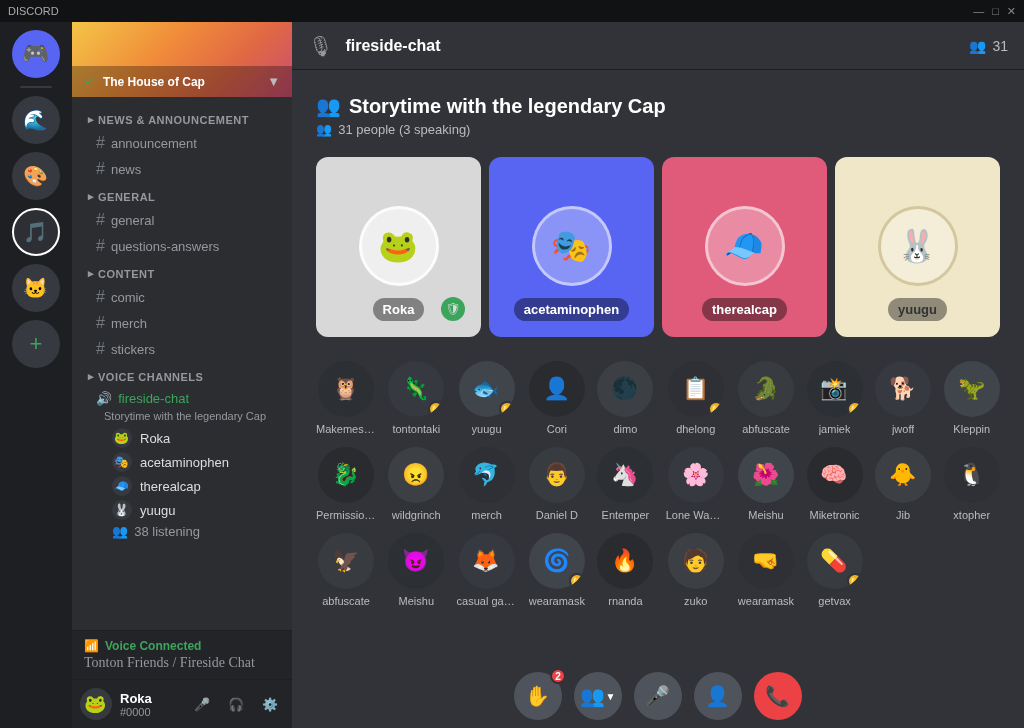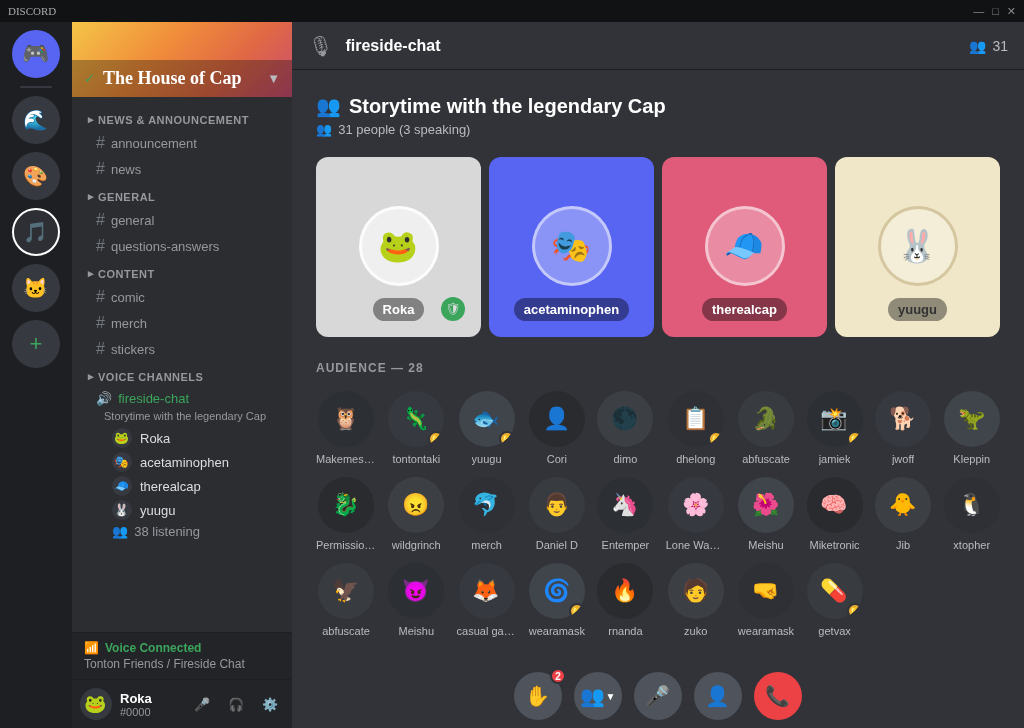--- a/index.html
+++ b/index.html
@@ -1,20 +1,20 @@
 <!DOCTYPE html>
 <html><head>
   <meta charset="utf-8">
   <style>
     * { box-sizing: border-box; margin: 0; padding: 0; }
     body { background: #1e1f22; color: #dcddde; font-family: 'Segoe UI', sans-serif; font-size: 13px; width: 1024px; height: 728px; overflow: hidden; display: flex; flex-direction: column; }
 
     
     .titlebar { background: #111214; height: 22px; display: flex; align-items: center; padding: 0 8px; font-size: 11px; color: #888; flex-shrink: 0; }
-    .titlebar-title { margin-right: auto; font-size: 11px; color: #aaa; font-family: Liberation Serif, serif; }
+    .titlebar-title { margin-right: auto; font-size: 11px; color: #aaa; }
     .titlebar-controls { display: flex; gap: 8px; font-size: 11px; color: #888; }
     .titlebar-controls span { cursor: pointer; }
 
     
     .app { display: flex; flex: 1; overflow: hidden; }
 
     
     .server-list { width: 72px; background: #1e1f22; display: flex; flex-direction: column; align-items: center; padding: 8px 0; gap: 8px; flex-shrink: 0; }
     .server-icon { width: 48px; height: 48px; border-radius: 50%; background: #36393f; display: flex; align-items: center; justify-content: center; cursor: pointer; overflow: hidden; font-size: 18px; position: relative; }
     .server-divider { width: 32px; height: 2px; background: #36393f; border-radius: 1px; }
@@ -30,21 +30,21 @@
     .channel-hash { font-size: 16px; color: #72767d; }
     .voice-channel-active { padding: 4px 8px 4px 16px; display: flex; align-items: center; gap: 6px; color: #3ba55c; cursor: pointer; font-size: 13px; margin: 0 8px; }
     .voice-channel-subtitle { font-size: 11px; color: #96989d; padding: 0 16px 4px 32px; }
     .voice-member { padding: 2px 8px 2px 32px; display: flex; align-items: center; gap: 8px; color: #dcddde; font-size: 13px; margin: 0 8px; border-radius: 4px; }
     .voice-member-avatar { width: 20px; height: 20px; border-radius: 50%; background: #36393f; overflow: hidden; }
     .listening-count { padding: 2px 8px 2px 32px; color: #96989d; font-size: 13px; margin: 0 8px; display: flex; align-items: center; gap: 6px; }
 
     
     .voice-status-bar { background: #232428; padding: 8px 12px; border-top: 1px solid #1e1f22; }
     .voice-status-top { display: flex; align-items: center; gap: 6px; color: #3ba55c; font-size: 12px; font-weight: 600; margin-bottom: 2px; }
-    .voice-status-sub { font-size: 12px; color: #96989d; }
+    .voice-status-sub { font-size: 14px; color: #96989d; font-family: Liberation Serif, serif; }
 
     
     .user-panel { background: #232428; padding: 8px 8px; display: flex; align-items: center; gap: 8px; border-top: 1px solid #1e1f22; }
     .user-avatar { width: 32px; height: 32px; border-radius: 50%; background: #36393f; overflow: hidden; flex-shrink: 0; }
     .user-info { flex: 1; }
     .user-name { font-size: 13px; font-weight: 600; color: #fff; }
     .user-tag { font-size: 11px; color: #96989d; }
     .user-controls { display: flex; gap: 6px; }
     .icon-btn { width: 28px; height: 28px; display: flex; align-items: center; justify-content: center; cursor: pointer; color: #b9bbbe; border-radius: 4px; }
 
@@ -123,21 +123,21 @@
     </div>
     <div class="server-icon add">+</div>
   </div>
 
   <div class="channel-sidebar">
 
     <div class="server-banner">
       <div style="width:100%; height:100%; background: linear-gradient(135deg, #f4c547 0%, #f08c3a 40%, #e06845 70%, #c94d72 100%); display:flex; align-items:center; justify-content:center; position:relative; overflow:hidden;">
         <div style="position:absolute; bottom:0; left:0; right:0; background:rgba(0,0,0,0.3); padding: 8px 12px; display:flex; align-items:center; gap:8px;">
           <span style="color:#3ba55c;">✓</span>
-          <span style="color:#fff; font-weight:700; font-size:18px;font-family:Liberation Serif, serif;">The House of Cap</span>
+          <span style="color:#fff; font-weight:700; font-size:12px;">The House of Cap</span>
           <span style="color:#b9bbbe; margin-left:auto;">▼</span>
         </div>
       </div>
     </div>
 
     <div class="channels-list">
       <div class="category-header">
         <span>▸</span>
         <span>NEWS &amp; ANNOUNCEMENT</span>
       </div>
@@ -273,21 +273,20 @@
           <div class="speaker-avatar-circle">🧢</div>
           <div class="speaker-name-badge">therealcap</div>
         </div>
 
         <div class="speaker-card cream">
           <div class="speaker-avatar-circle" style="border-color:rgba(180,160,100,0.5);">🐰</div>
           <div class="speaker-name-badge" style="color:#333;">yuugu</div>
         </div>
       </div>
 
-      <div class="audience-header">AUDIENCE — 28</div>
       <div class="audience-grid" id="audience-grid">
           <div class="audience-member">
       <div class="audience-avatar" style="background:#2c2f33;">
         <span style="font-size:22px;">🦉</span>
 
       </div>
       <span class="audience-name">Makemespeakrr</span>
     </div>
           <div class="audience-member">
       <div class="audience-avatar" style="background:#36393f;">

